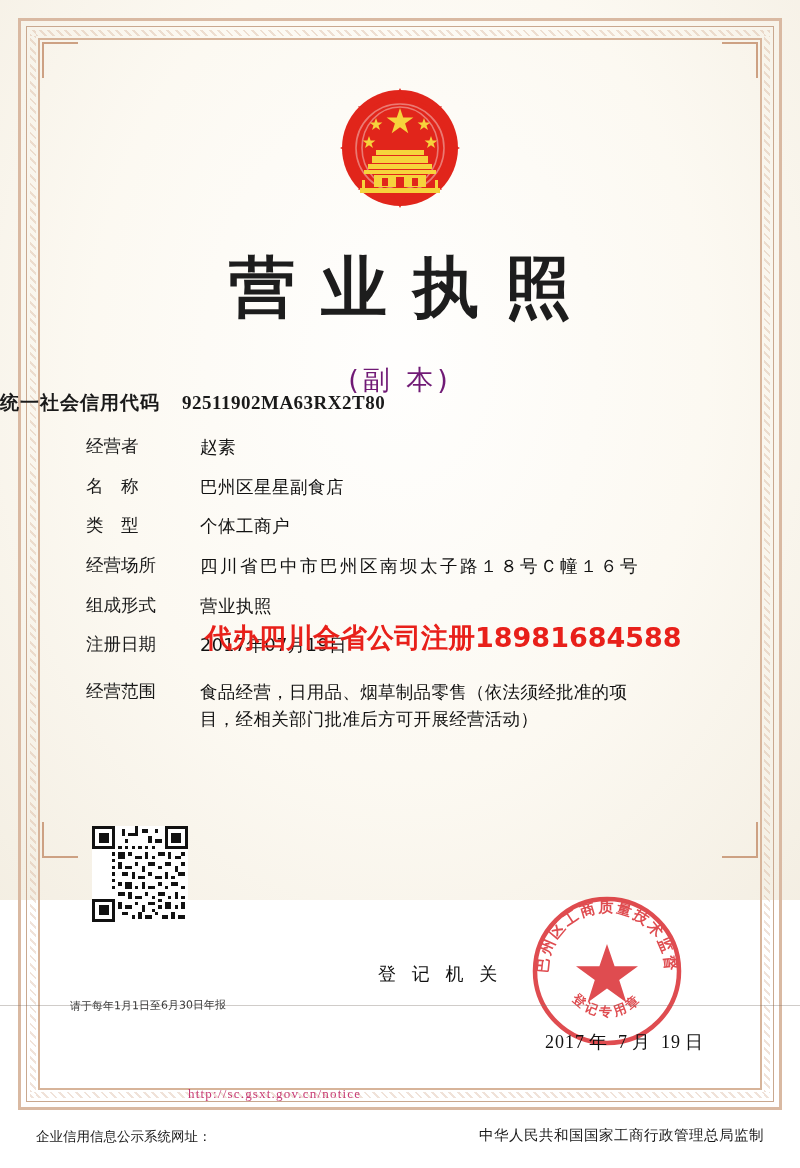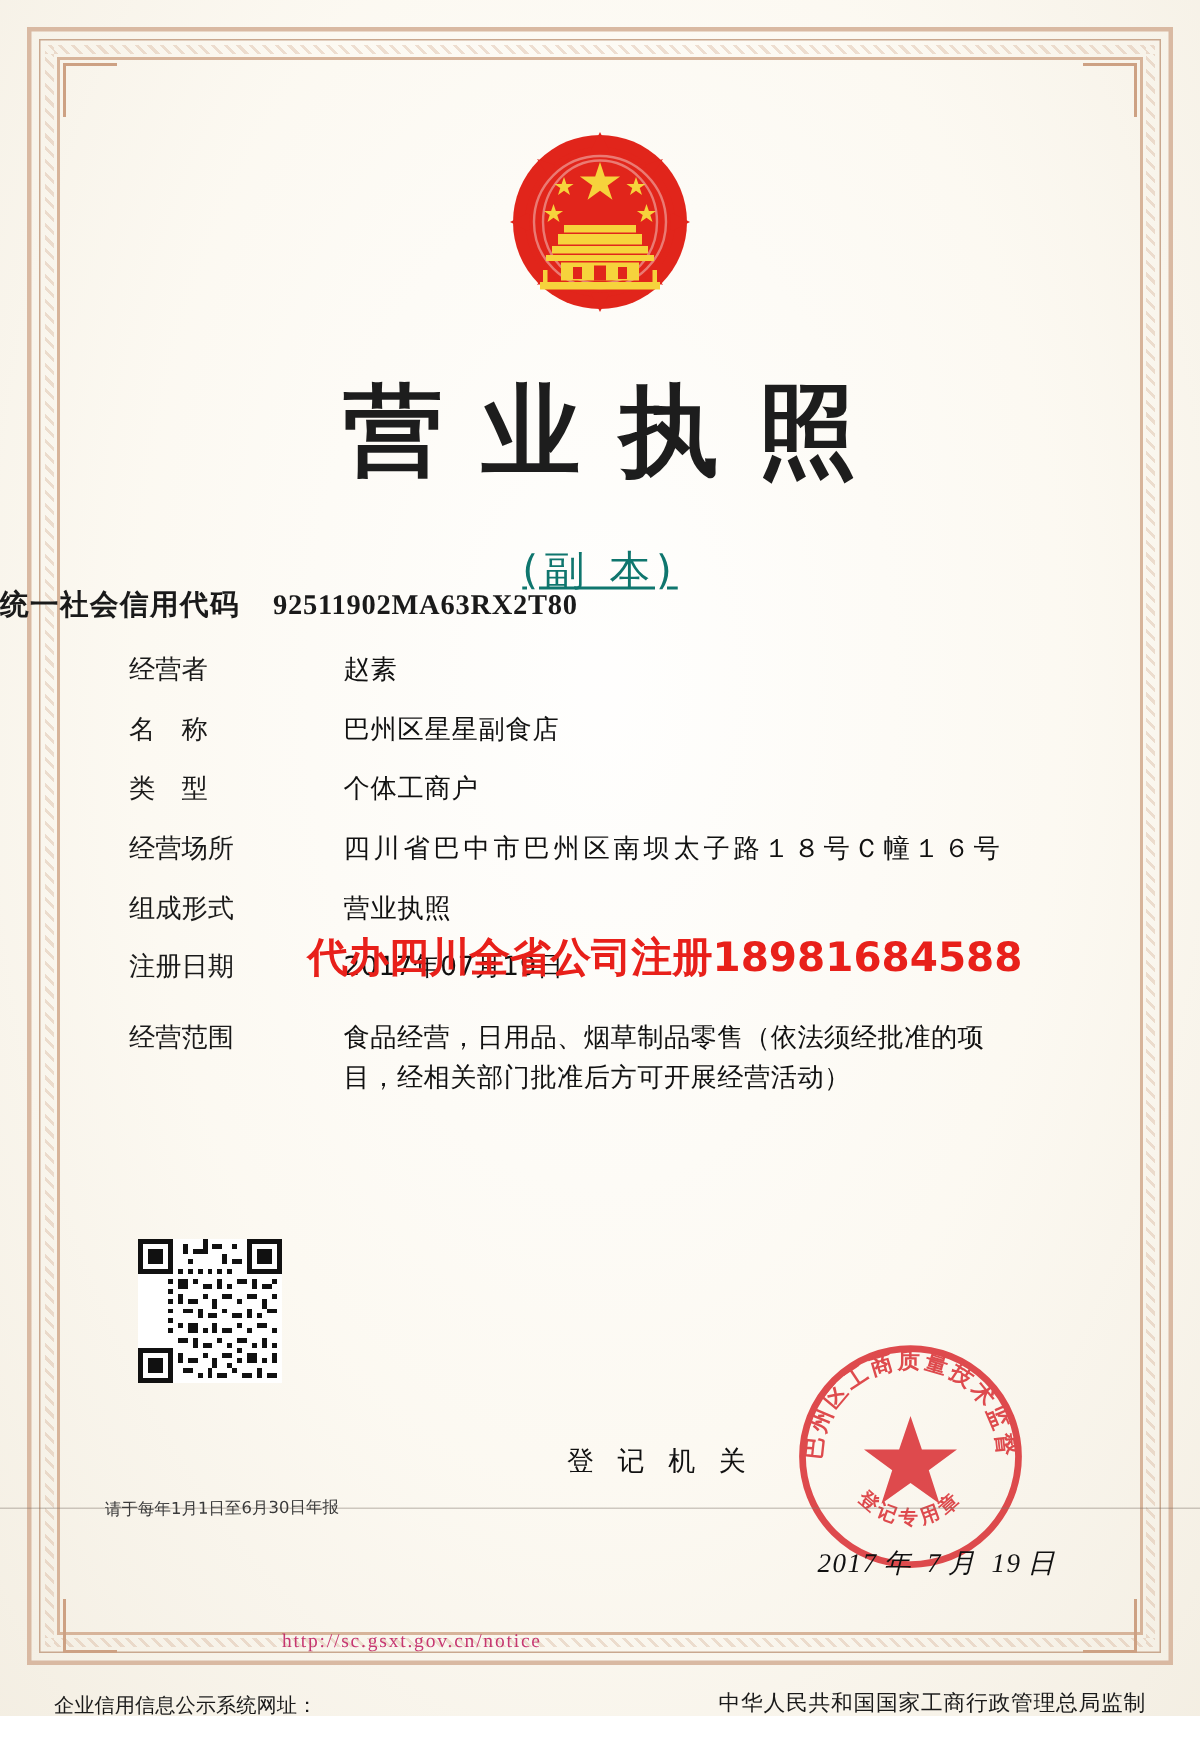--- a/index.html
+++ b/index.html
@@ -12,21 +12,21 @@
     height: 1168px;
     position: relative;
     font-family: "DejaVu Sans", "Liberation Sans", sans-serif;
     overflow: hidden;
   }
 
   .page {
     position: absolute;
     left: 0; top: 0;
     width: 800px;
-    height: 1144px;
+    height: 900px;
     background: #fdfbf5;
   }
 
   
   .paper-tint {
     position: absolute;
     left: 0; top: 0; right: 0; bottom: 0;
     background:
       radial-gradient(ellipse at 50% 40%, rgba(255,255,255,0.85) 0%, rgba(250,245,235,0.35) 55%, rgba(236,228,212,0.55) 100%);
     pointer-events: none;
@@ -109,23 +109,22 @@
     text-indent: 26px;
     color: #1d1d1d;
     line-height: 1;
   }
   .subtitle {
     position: absolute;
     left: 0; right: 0;
     top: 362px;
     text-align: center;
     font-size: 27px;
-    color: #0f766e;
+    color: #701a75;
     letter-spacing: 4px;
-    text-decoration: underline;
   }
 
   
   .credit-row {
     position: absolute;
     left: 0; right: 0;
     top: 390px;
     text-align: left;
     font-size: 19px;
     color: #1a1a1a;
@@ -145,21 +144,20 @@
     position: absolute;
     left: 86px;
     top: 434px;
     width: 600px;
   }
   .field-row {
     display: flex;
     align-items: flex-start;
     margin-bottom: 12.5px;
     min-height: 26px;
-    gap: 29px;
   }
   .field-label {
     width: 100px;
     flex: 0 0 100px;
     font-size: 17.5px;
     color: #1a1a1a;
     letter-spacing: 0px;
     white-space: nowrap;
   }
   .field-value {
@@ -217,21 +215,20 @@
   }
 
   
   .date-line {
     position: absolute;
     right: 86px;
     top: 1030px;
     font-size: 18px;
     color: #111;
     letter-spacing: 1px;
-    font-style: italic;
   }
   .date-line span.num {
     font-family: "Liberation Serif", "DejaVu Serif", serif;
     letter-spacing: 1px;
   }
   .date-line span.cn { margin: 0 10px 0 4px; }
 
   
   .fold {
     position: absolute;

